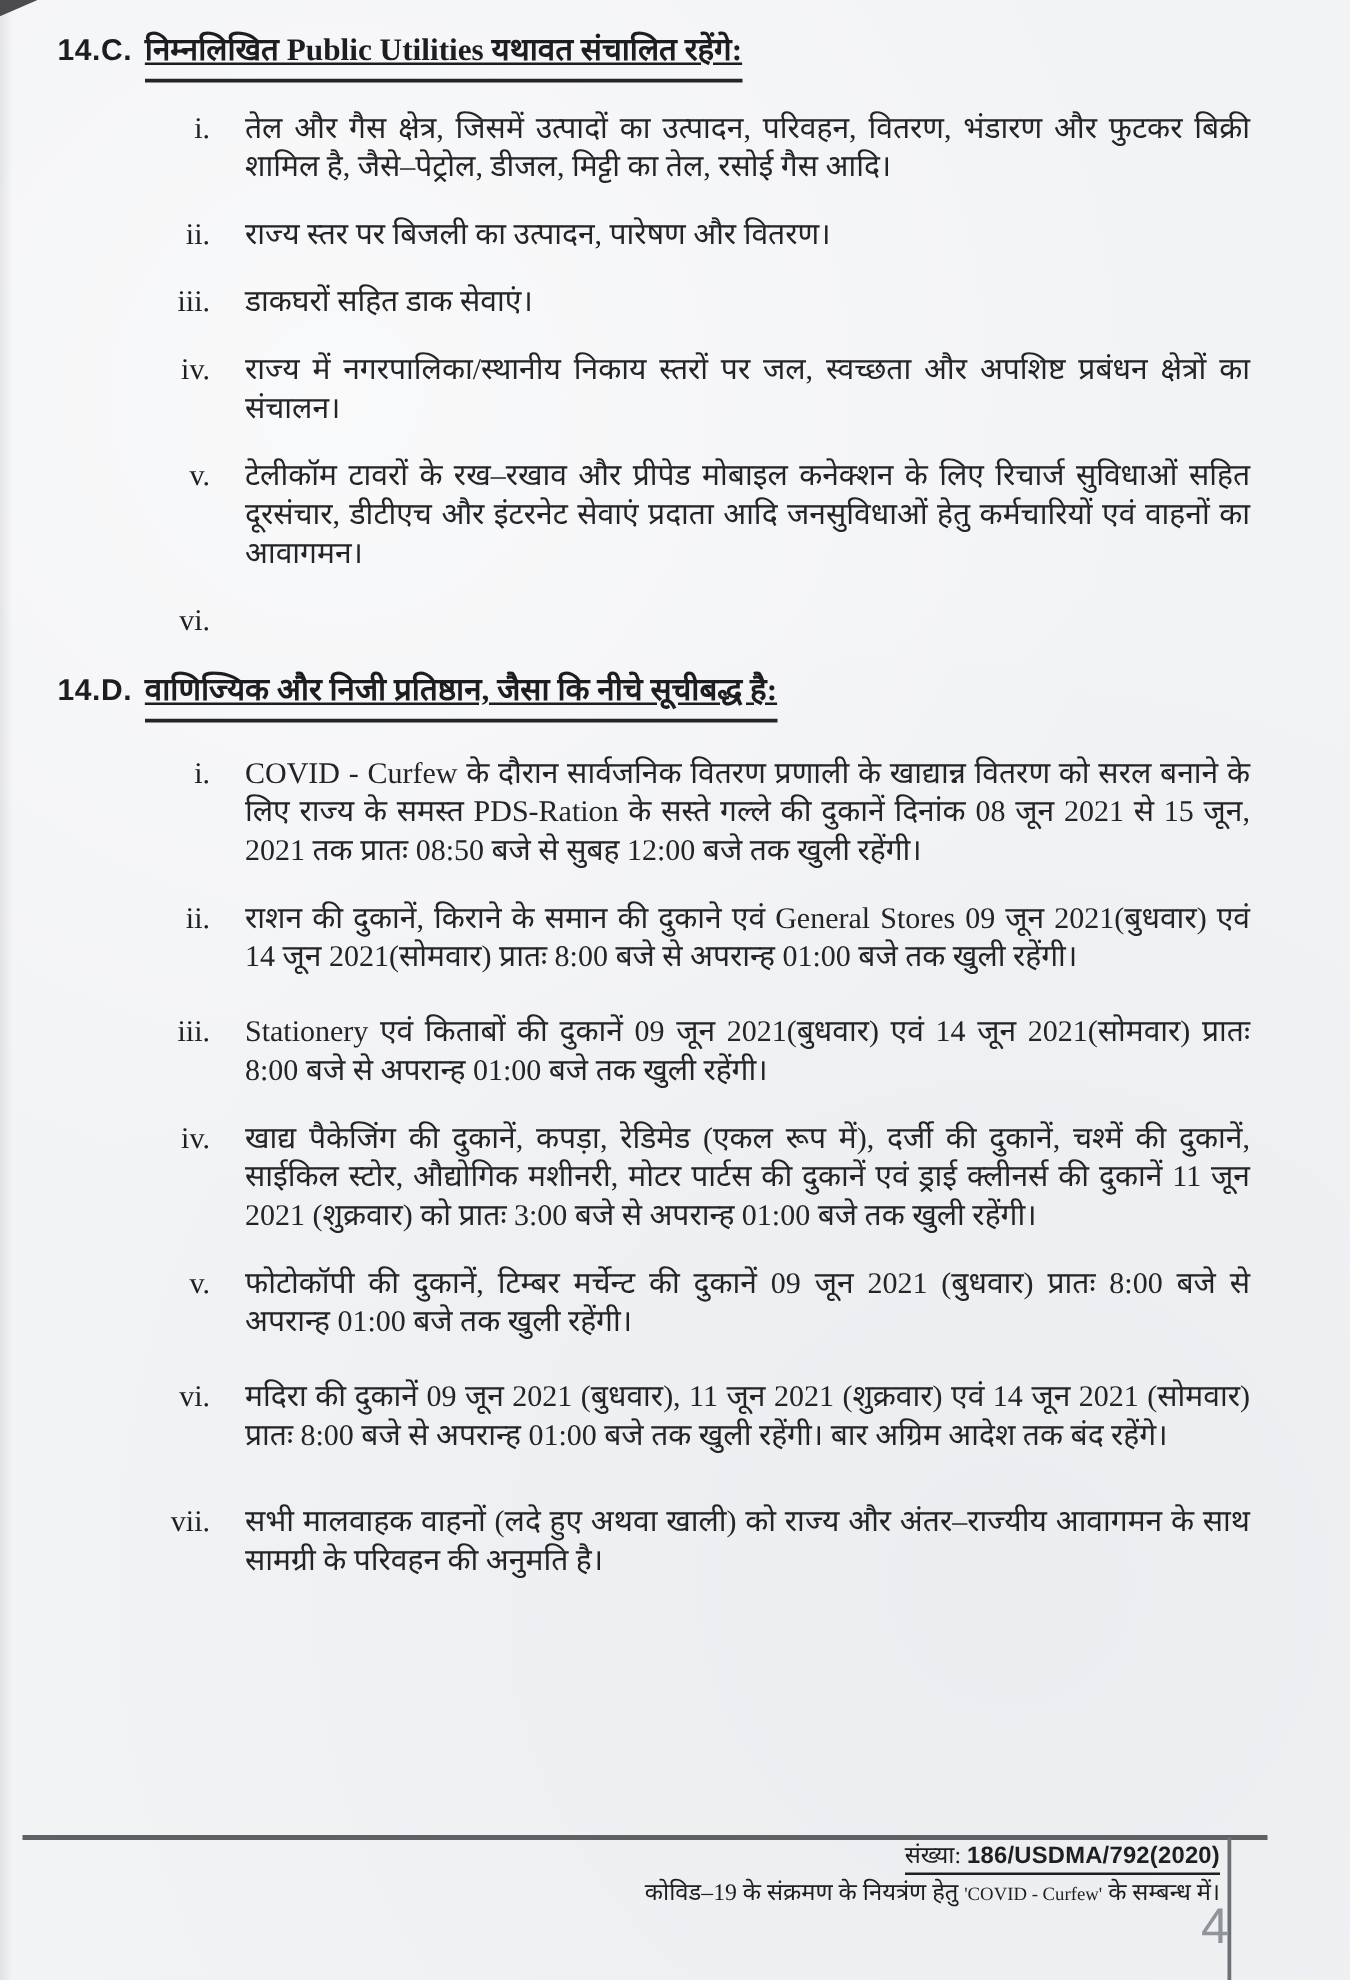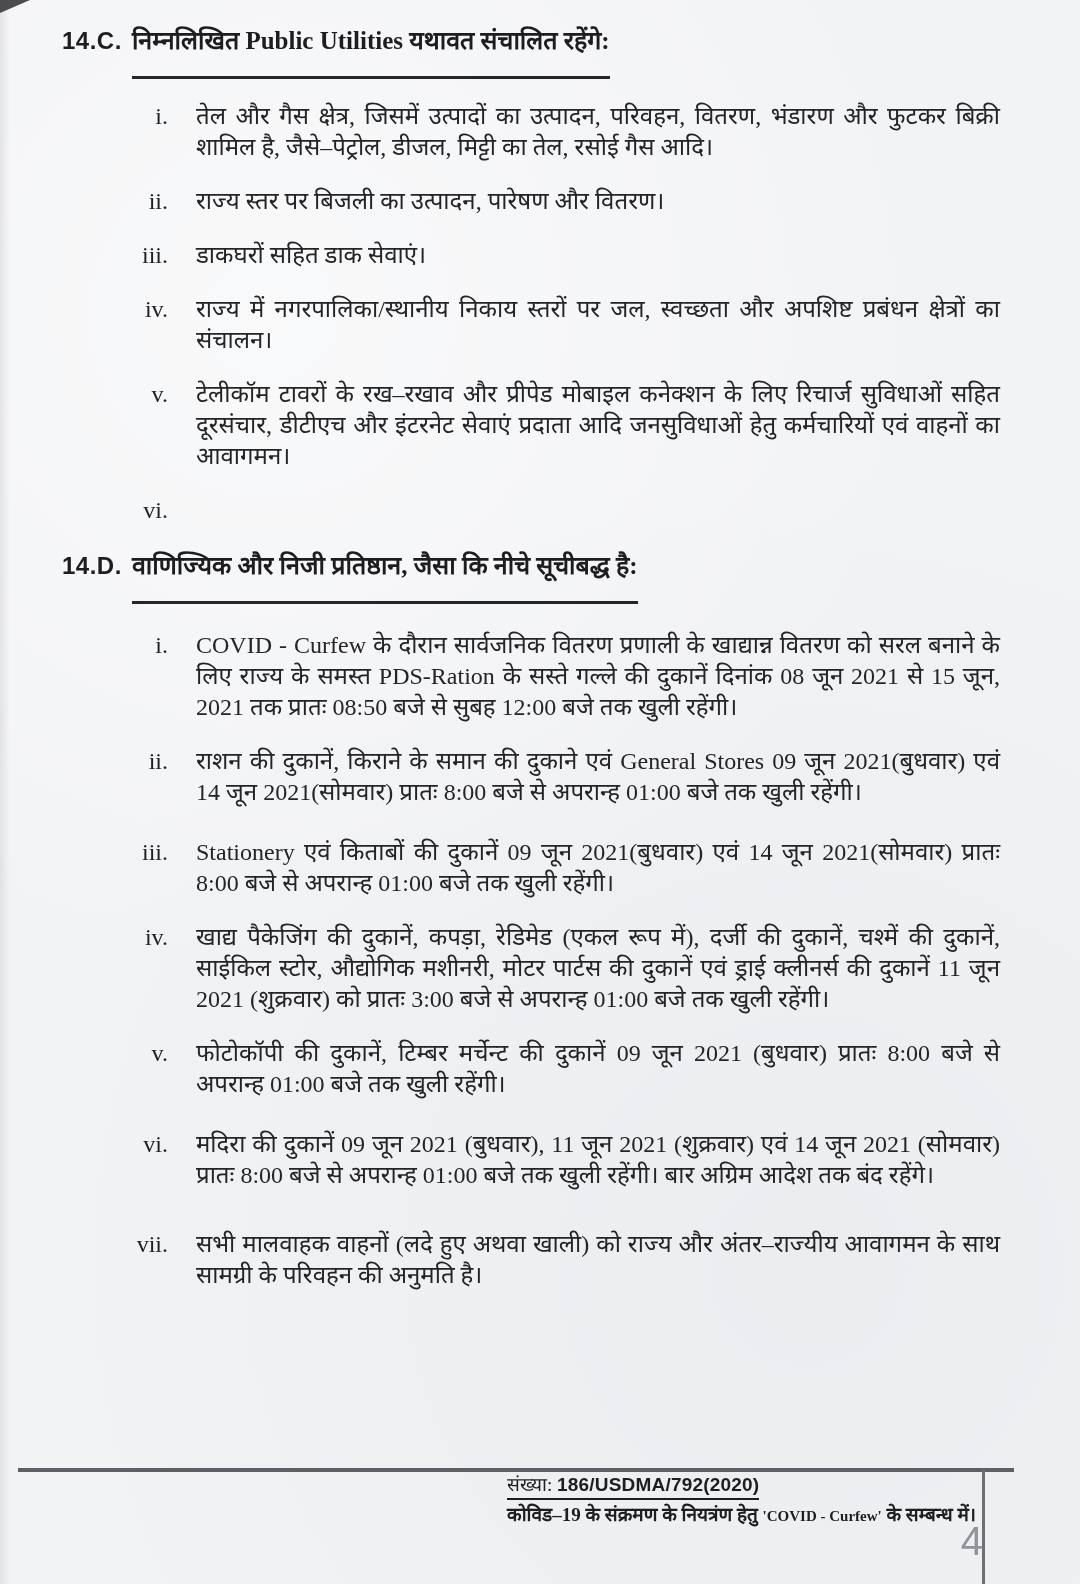--- a/index.html
+++ b/index.html
@@ -38,32 +38,32 @@
 
   .section { display: block; }
   .section-heading {
     display: flex;
     gap: 10px;
     font-weight: bold;
     font-size: 25px;
     line-height: 34px;
     margin-bottom: 22px;
     color: #1d1d1f;
-    margin-left: 16px;
   }
   .section-heading.second { margin-top: 4px; margin-bottom: 26px; }
   .sec-num {
     font-family: "Liberation Sans", sans-serif;
     font-size: 24px;
     letter-spacing: 0.5px;
     white-space: nowrap;
   }
   .sec-title {
-    padding-bottom: 18px;
+    padding-bottom: 5px;
     border-bottom: 3px solid #252527;
+    text-decoration: underline;
   }
 
   .item { display: flex; margin-bottom: 23px; }
   .item.mb-lg { margin-bottom: 38px; }
   .item.mb-md { margin-bottom: 29px; }
   .marker {
     margin-left: 74px;
     width: 48px; min-width: 48px;
     text-align: right;
     font-size: 24px;
@@ -88,36 +88,36 @@
   }
   .footer-vline {
     position: absolute;
     left: 982px; top: 1470px;
     width: 3px; height: 114px;
     background: #6d7074;
   }
   .footer-text {
     position: absolute;
     top: 1473px; right: 104px;
-    text-align: left;
+    text-align: right;
     color: #1e1e20;
   }
   .ref-line {
     display: inline-block;
     font-size: 19px;
     line-height: 24px;
     border-bottom: 2px solid #1e1e20;
     padding-bottom: 1px;
   }
   .ref-number {
     font-family: "Liberation Sans", sans-serif;
     font-weight: bold;
     letter-spacing: 0.2px;
   }
-  .subject-line { font-size: 19px; line-height: 25px; margin-top: 2px; font-weight: bold; }
+  .subject-line { font-size: 19px; line-height: 25px; margin-top: 2px; }
   .subject-quoted { font-size: 15px; font-family: "Liberation Serif", serif; }
   .page-number {
     position: absolute;
     top: 1521px; right: 97px;
     font-family: "Liberation Sans", sans-serif;
     font-size: 40px;
     line-height: 40px;
     color: #8f949a;
   }
 </style>

